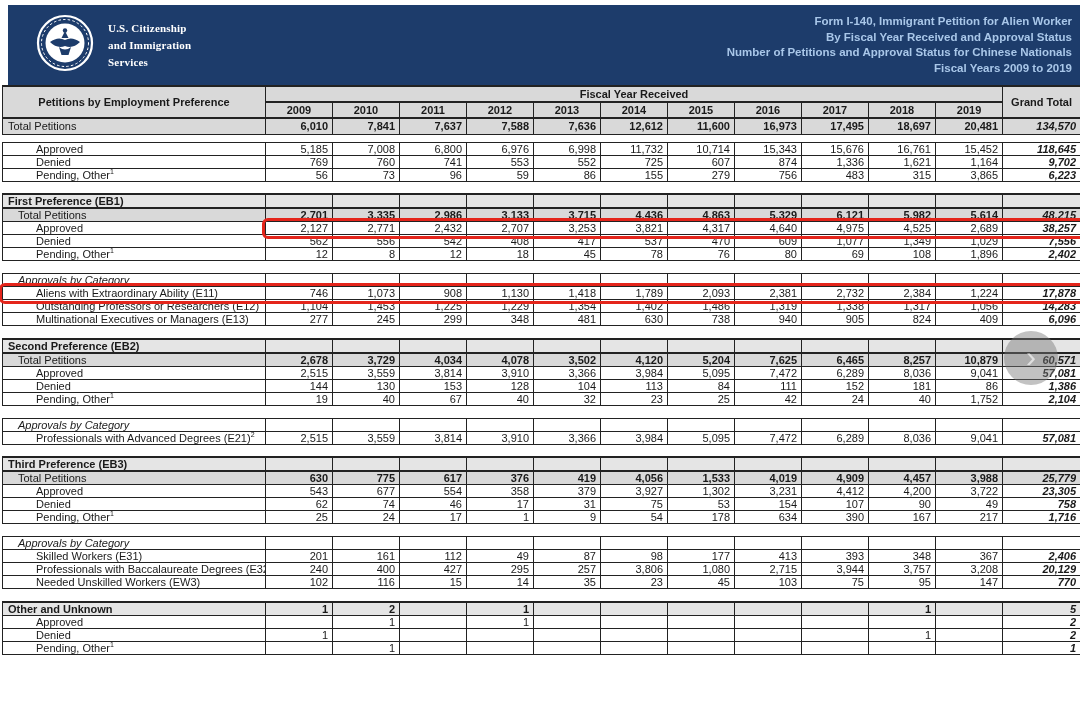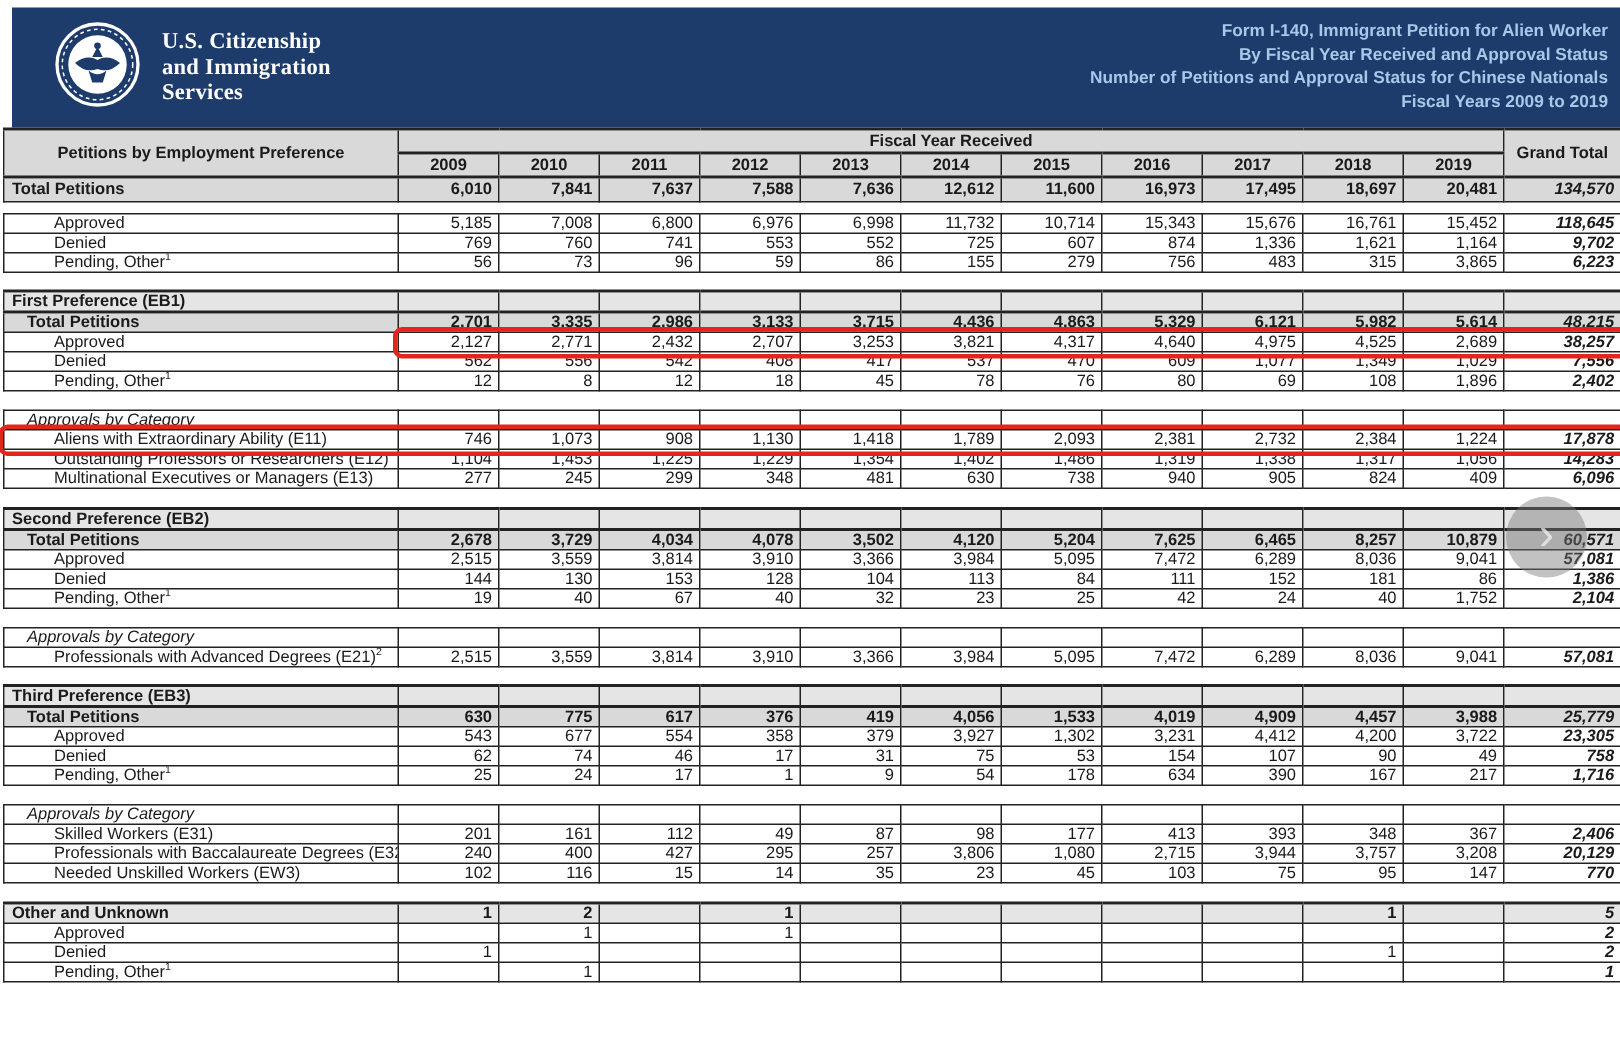--- a/index.html
+++ b/index.html
@@ -11,21 +11,21 @@
   
   .banner{
     margin:5px 0 0 8px;height:80px;background:#1d3c6b;
     display:flex;align-items:center;justify-content:space-between;
     box-sizing:border-box;padding:0 6px 0 28px;
   }
   .brand{display:flex;align-items:center;gap:14px;}
   .seal{flex:0 0 auto;}
   .agency{
     color:#ffffff;font-family:"Liberation Serif","DejaVu Serif",serif;
-    font-size:15px;font-weight:bold;line-height:17px;letter-spacing:.2px;
+    font-size:11px;font-weight:bold;line-height:17px;letter-spacing:.2px;
   }
   .titles{
     color:#a9c7e9;font-size:11.5px;line-height:15.5px;text-align:right;
     font-weight:bold;padding-right:2px;
   }
   
   .table-wrap{position:relative;margin-left:2px;width:874px;}
   table.t{
     border-collapse:collapse;table-layout:fixed;width:1078px;
     font-size:11px;color:#1a1a1a;
@@ -37,21 +37,21 @@
   .t thead th{
     border:1px solid #222;border-top:2px solid #222;background:#d9d9d9;
     font-size:11px;font-weight:bold;text-align:center;padding:1px 2px;
   }
   .t thead tr.yr th{height:16px;}
   .t thead th.fyr{height:15px;}
   .t td{border:1px solid #222;padding:0 4px;height:13px;}
   .t td.num{text-align:right;}
   .t td.gt{font-weight:bold;text-align:right;font-style:italic;}
   tr.r-total td{background:#d9d9d9;font-weight:bold;border-top:2px solid #222;}
-  tr.r-total td:first-child{font-weight:bold;margin-top:14px;}
+  tr.r-total td:first-child{font-weight:normal;margin-top:14px;}
   tr.r-total.tall td{height:16px;}
   tr.r-section td{background:#e5e5e5;font-weight:bold;border-top:2px solid #222;height:13px;}
   tr.r-category td{height:13px;}
   tr.r-category td.lbl{font-style:italic;}
   tr.r-data td{background:#fff;}
   tr.spacer td{border:none;background:#fff;height:13px;padding:0;}
   tr.spacer.sm td{height:8px;}
   td.lbl{text-align:left;}
   .ind0{padding-left:5px !important;}
   .ind1{padding-left:15px !important;}

